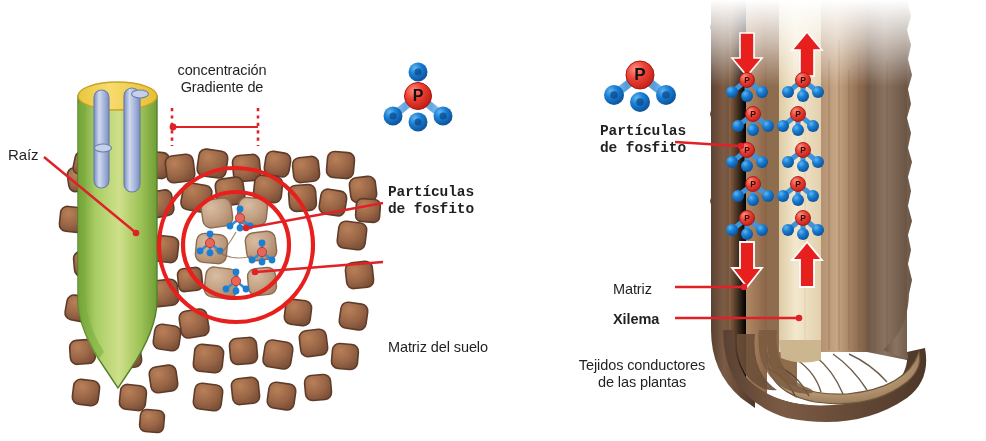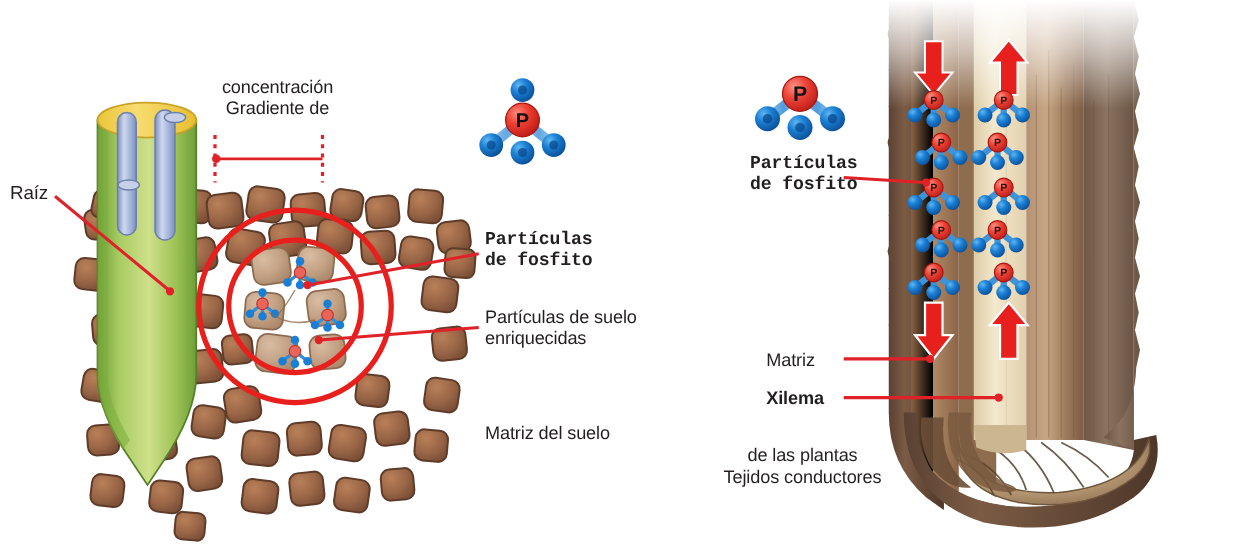--- a/index.html
+++ b/index.html
@@ -443,34 +443,30 @@
   <div class="lbl" id="lbl-gradiente">
     <div>concentración</div>
     <div>Gradiente de</div>
   </div>
 
   <div class="lbl lbl-bold" id="lbl-fosfato">
     <div>Partículas</div>
     <div>de fosfito</div>
   </div>
 
-  <div class="lbl" id="lbl-suelo-enriq">
-    <div>Partículas de suelo</div>
-    <div>enriquecidas</div>
-  </div>
 
   <div class="lbl" id="lbl-matriz">Matriz del suelo</div>
 
   <div class="lbl lbl-bold" id="lbl-fosfito">
     <div>Partículas</div>
     <div>de fosfito</div>
   </div>
 
   <div class="lbl" id="lbl-floema">Matriz</div>
 
   <div class="lbl" id="lbl-xilema">Xilema</div>
 
   <div class="lbl" id="lbl-tejidos">
+    <div>Tejidos conductores</div>
     <div>de las plantas</div>
-    <div>Tejidos conductores</div>
   </div>
 
 </div>
 
 </body></html>

